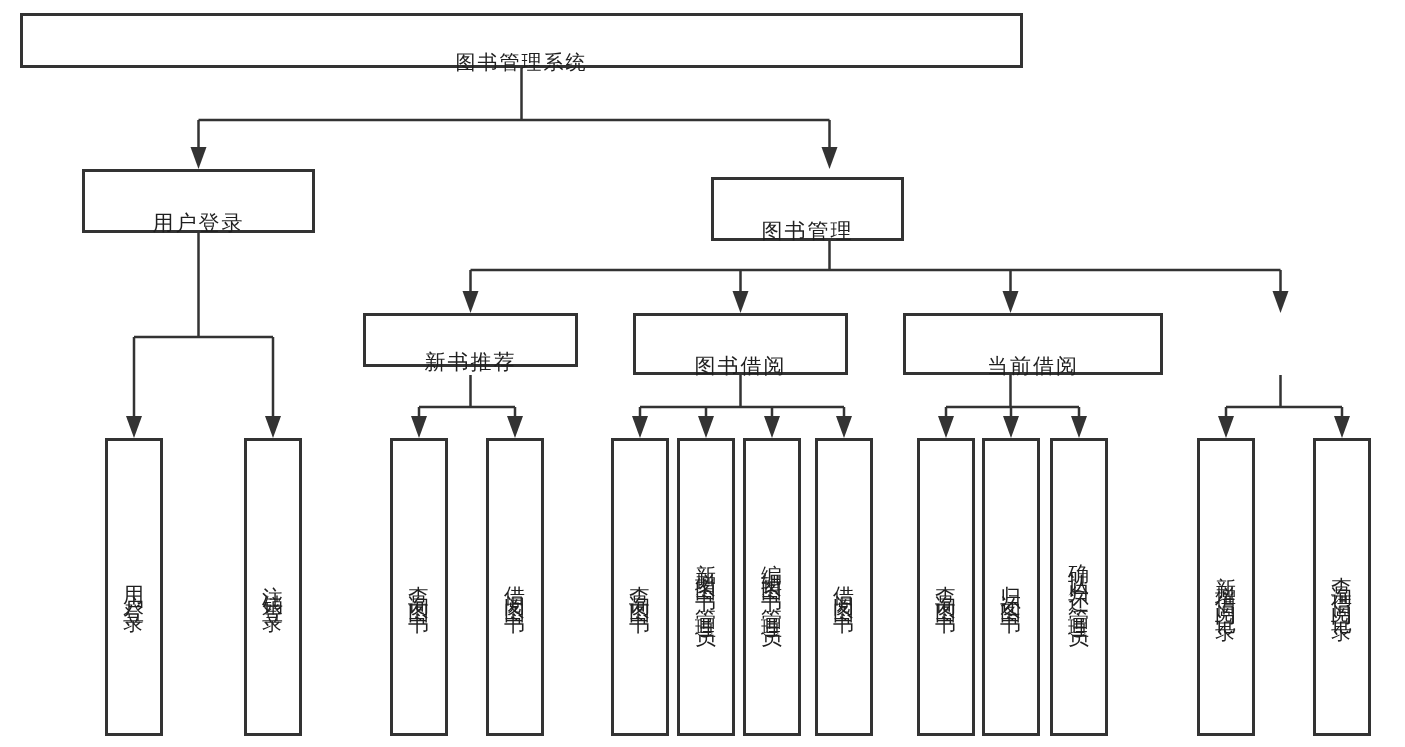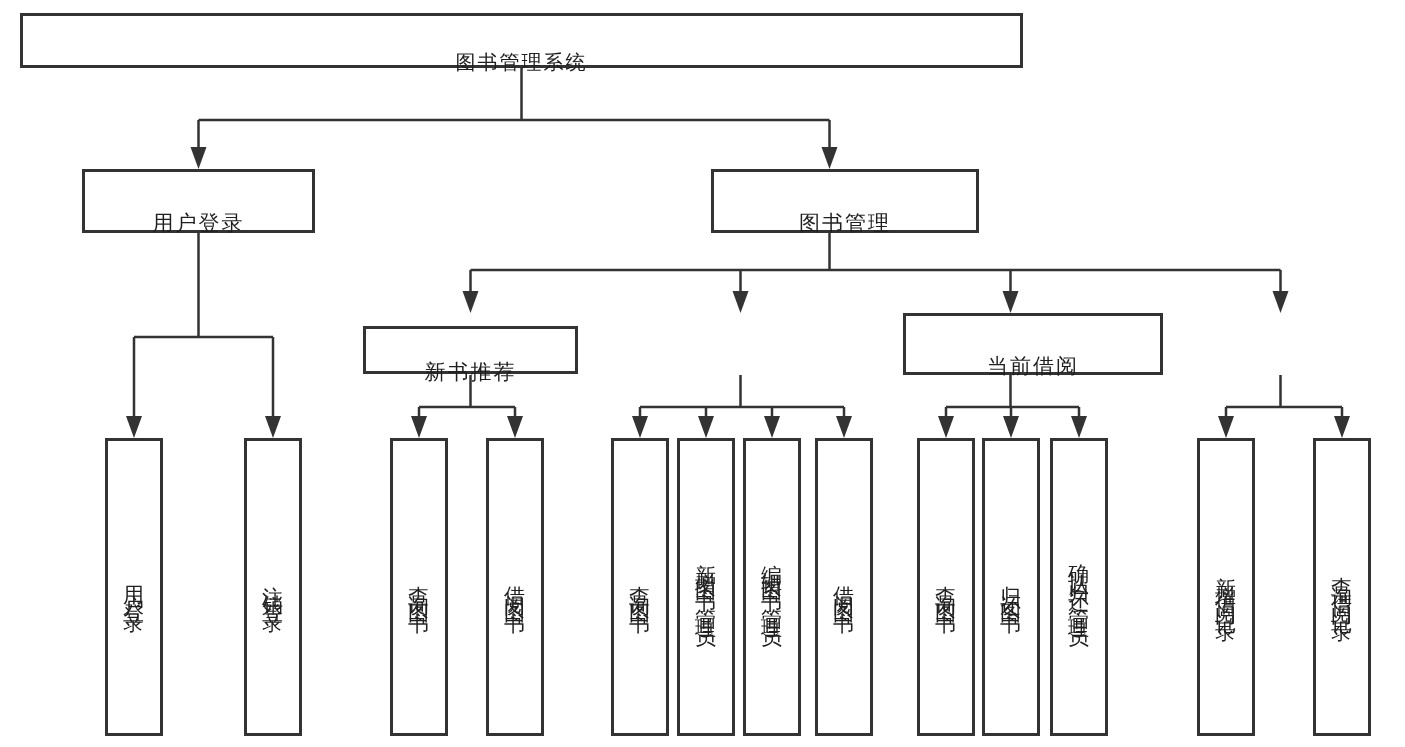--- a/index.html
+++ b/index.html
@@ -107,26 +107,29 @@
     </g>
   </svg>
 
   <div class="node node-root" style="left:20px;top:13px;width:1003px;height:55px;">
     <span class="hlabel">图书管理系统</span>
   </div>
 
   <div class="node" style="left:82px;top:169px;width:233px;height:64px;">
     <span class="hlabel">用户登录</span>
   </div>
-  <div class="node" style="left:711px;top:169px;width:268px;height:64px;">
+  <div class="node" style="left:711px;top:177px;width:193px;height:64px;">
     <span class="hlabel">图书管理</span>
   </div>
 
-  <div class="node" style="left:363px;top:326px;width:215px;height:48px;">
+  <div class="node" style="left:363px;top:313px;width:215px;height:54px;">
     <span class="hlabel">新书推荐</span>
+  </div>
+  <div class="node" style="left:633px;top:313px;width:215px;height:62px;">
+    <span class="hlabel">图书借阅</span>
   </div>
   <div class="node" style="left:903px;top:313px;width:260px;height:62px;">
     <span class="hlabel">当前借阅</span>
   </div>
 
   <div class="node leaf" style="left:105px;top:438px;width:58px;height:298px;">
     <span class="vlabel">用户登录</span>
   </div>
   <div class="node leaf" style="left:244px;top:438px;width:58px;height:298px;">
     <span class="vlabel">注销登录</span>

